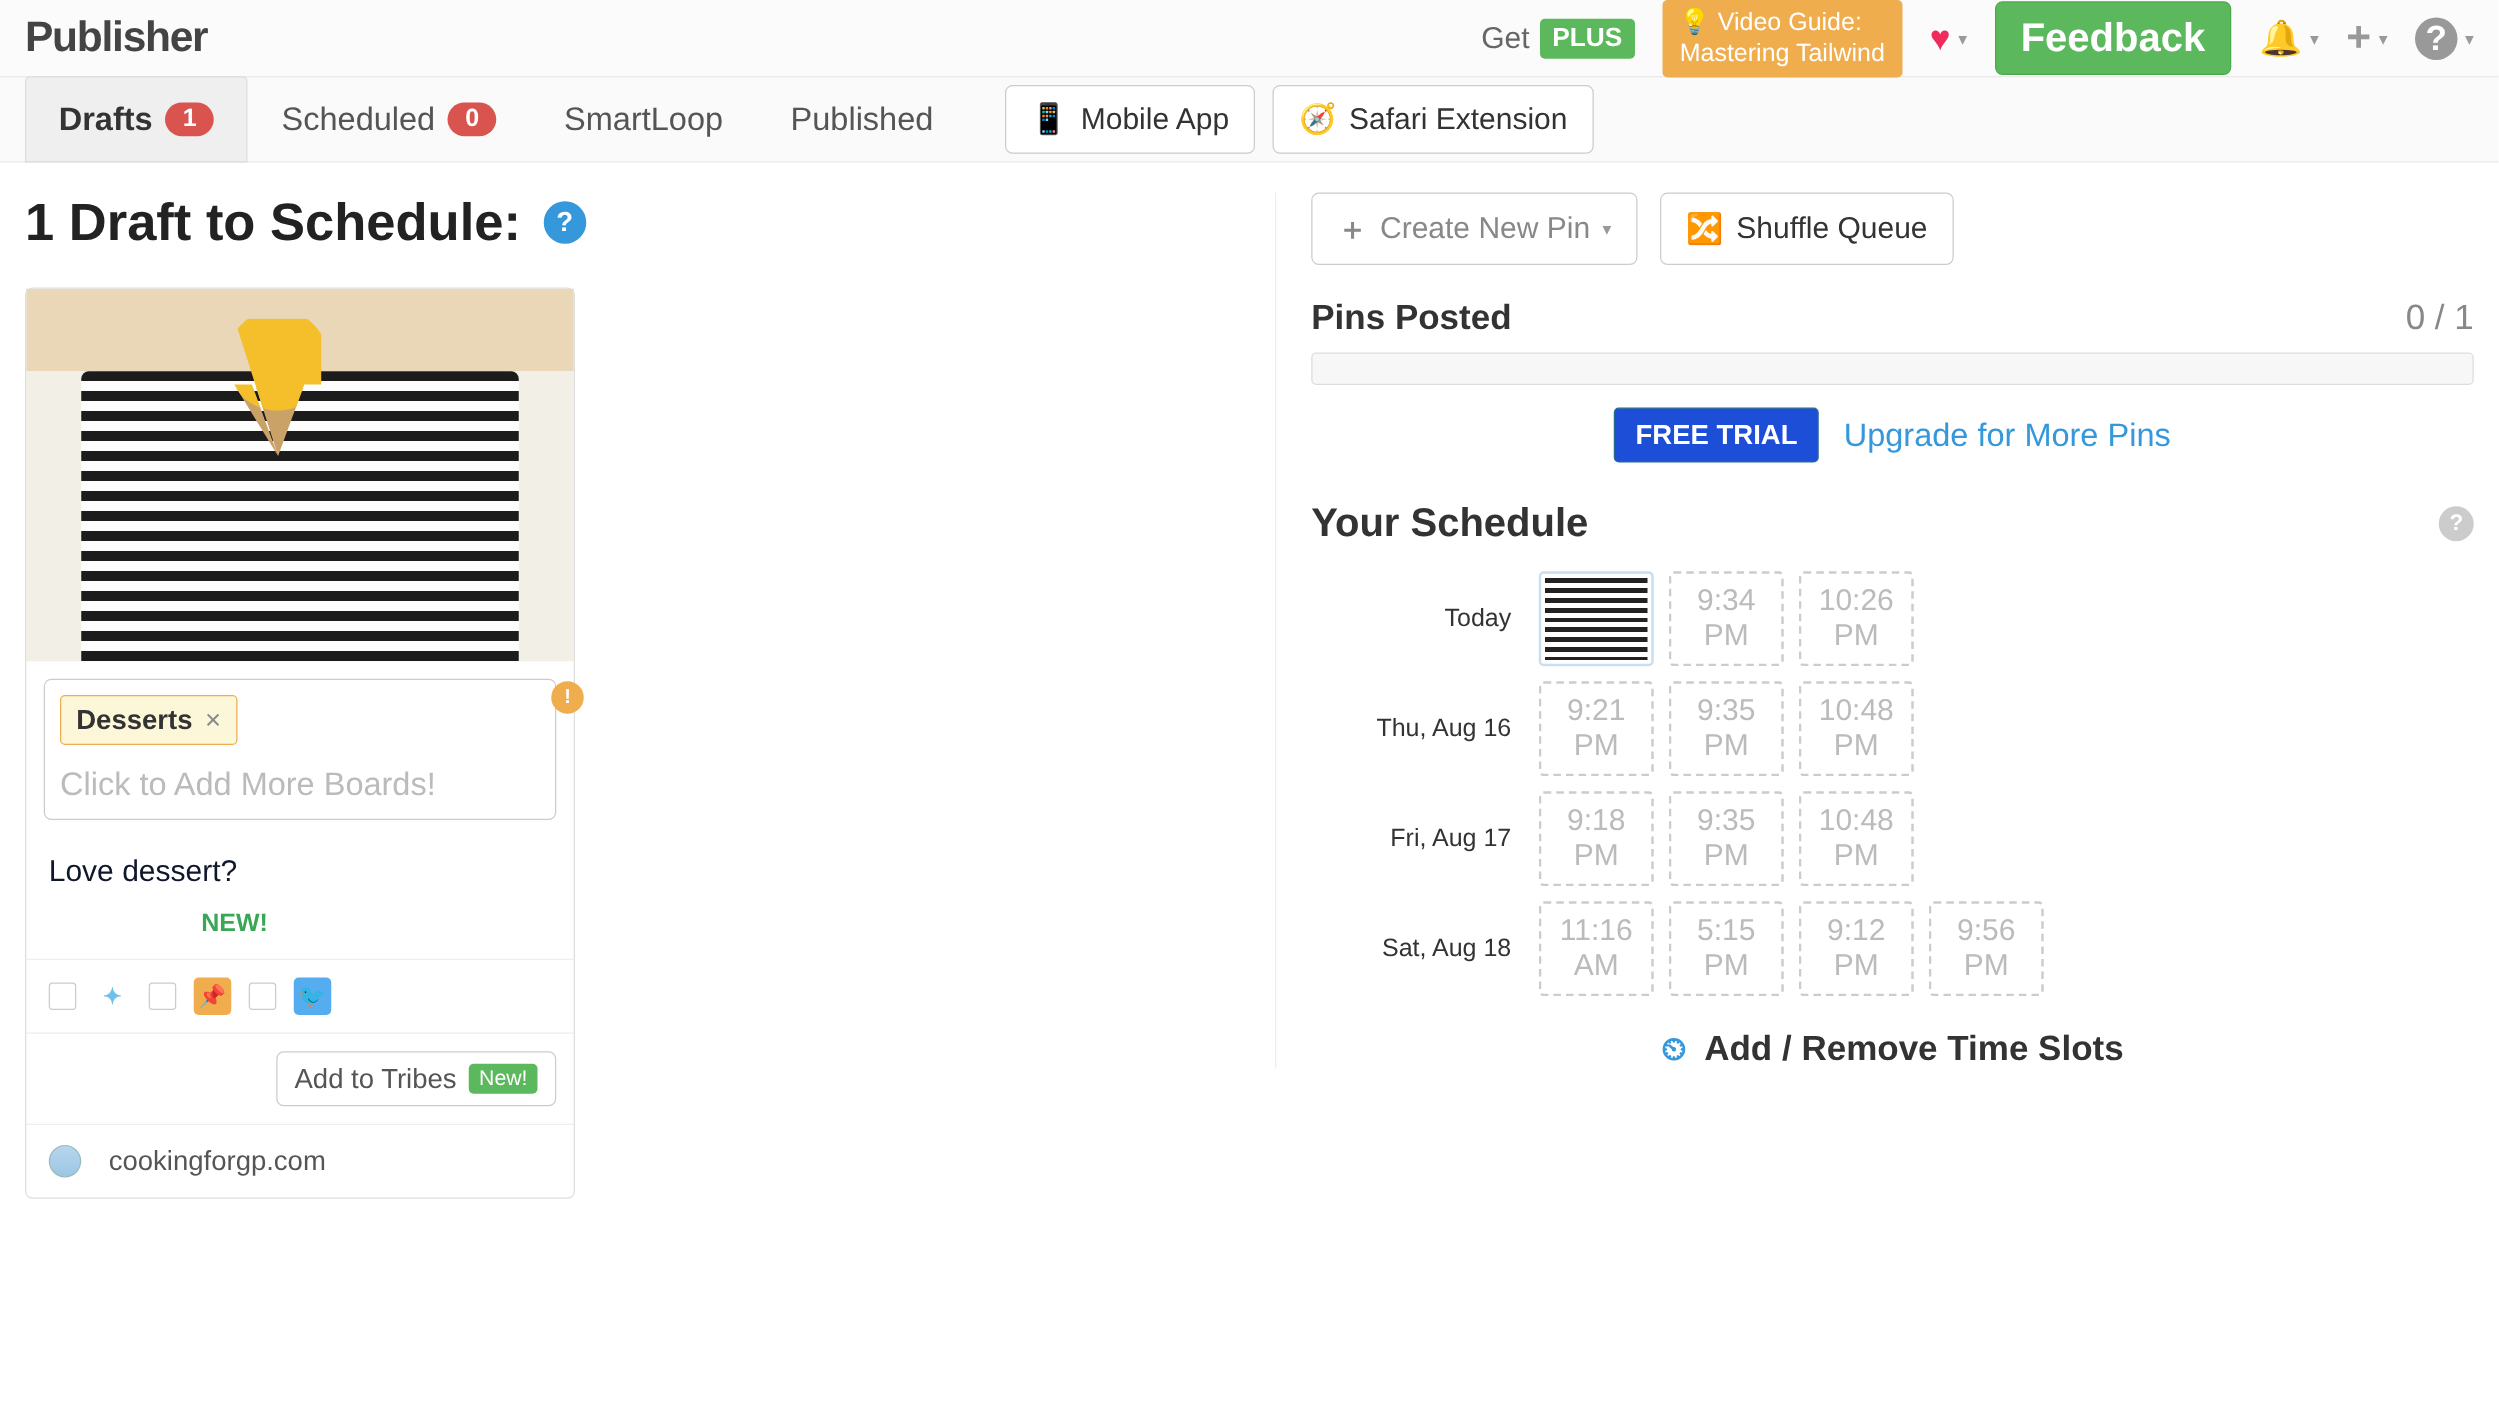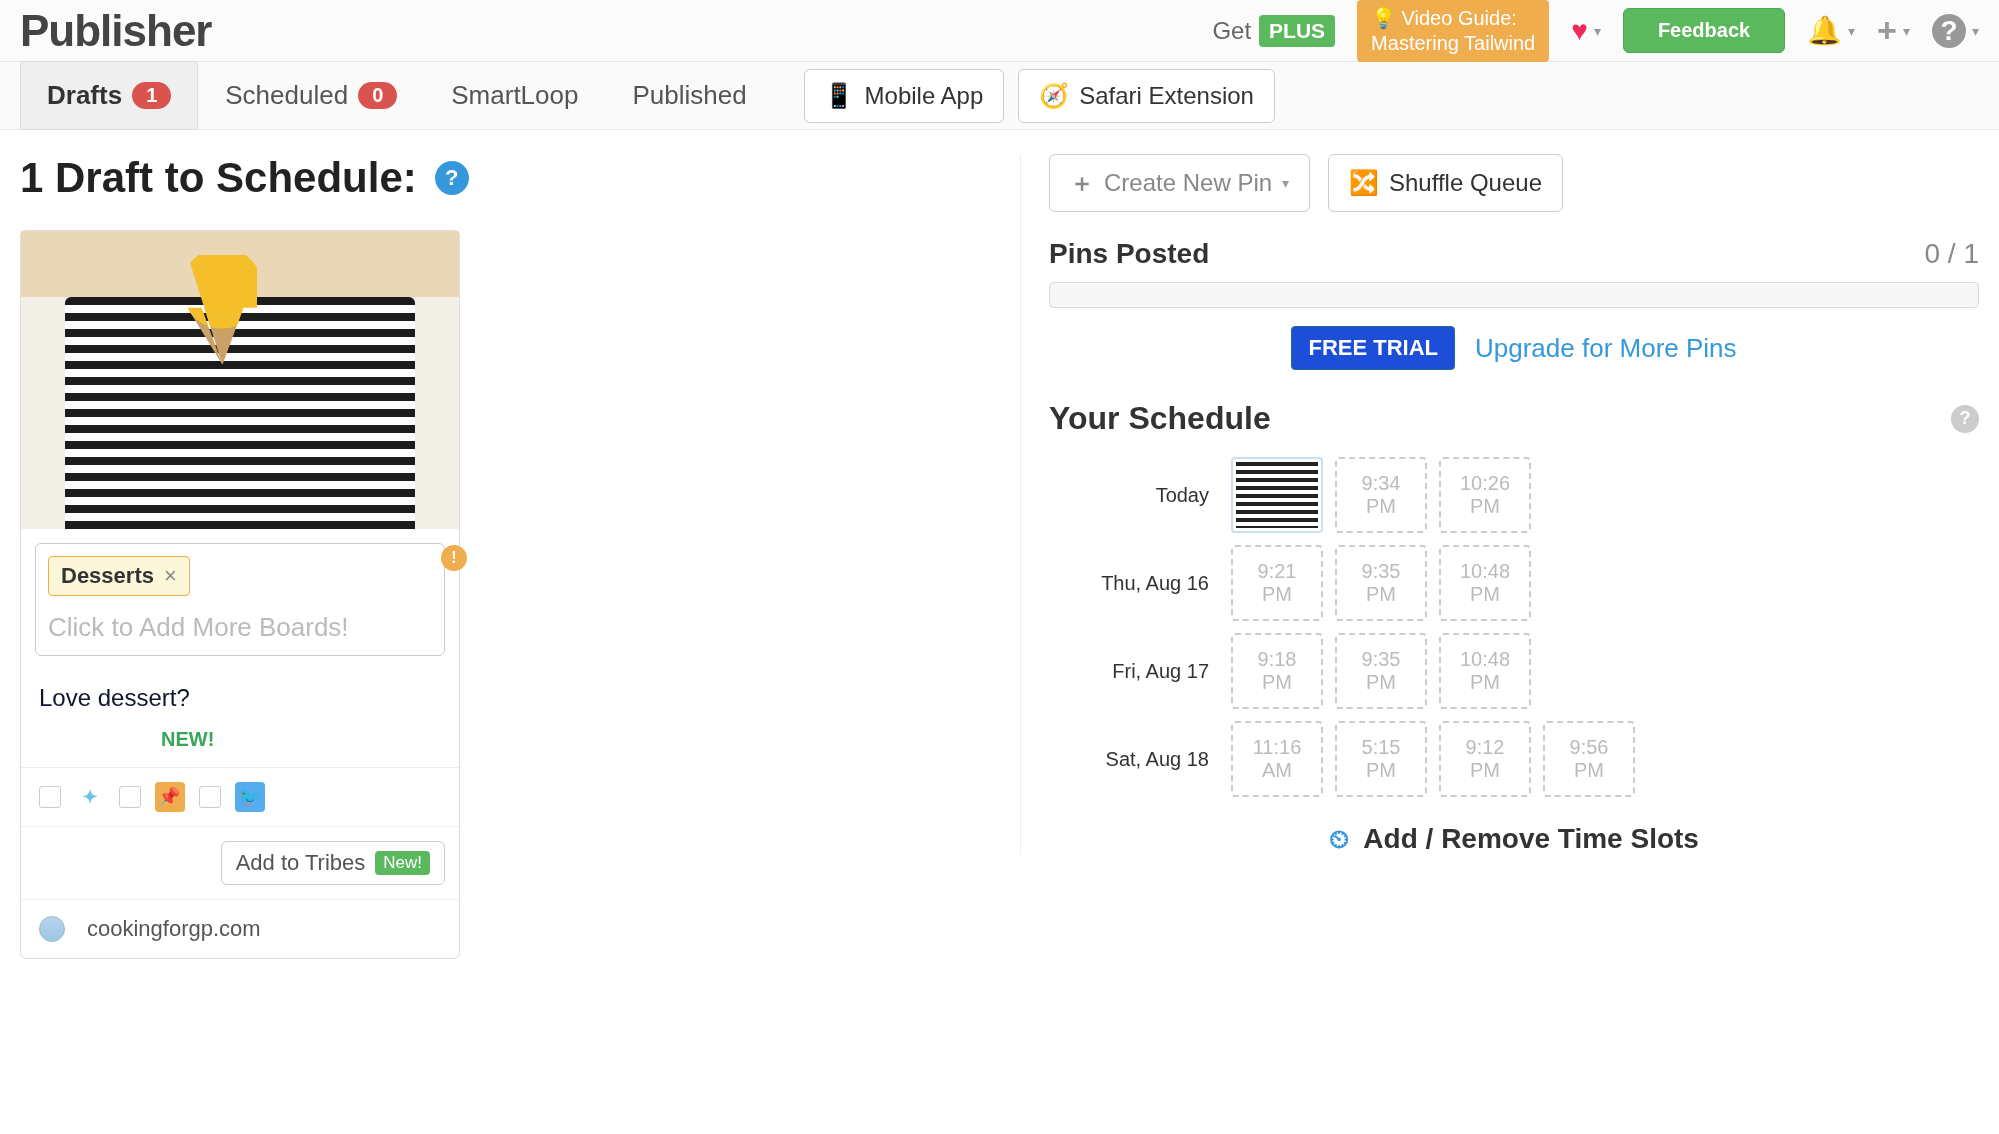--- a/index.html
+++ b/index.html
@@ -1,24 +1,24 @@
 <!DOCTYPE html>
 <html><head>
 <meta charset="utf-8">
 <style>
 *{box-sizing:border-box;margin:0;padding:0}
 body{font-family:"Helvetica Neue",Helvetica,Arial,sans-serif;background:#fff;color:#333;overflow-x:hidden;width:1999px}
 .topbar{height:62px;border-bottom:1px solid #e5e5e5;display:flex;align-items:center;padding:0 20px;justify-content:space-between;background:#fbfbfb}
-.brand{font-size:44px;font-weight:600;color:#444;letter-spacing:-1px}
+.brand{font-size:34px;font-weight:600;color:#444;letter-spacing:-1px}
 .top-actions{display:flex;align-items:center;gap:22px}
 .get-plus{display:flex;align-items:center;gap:8px;font-size:24px;color:#666}
 .plus-badge{background:#5cb85c;color:#fff;padding:4px 10px;border-radius:4px;font-weight:700;font-size:21px}
 .video-guide{background:#f0ad4e;color:#fff;padding:6px 14px;border-radius:4px;font-size:20px;line-height:1.25;cursor:pointer}
 .heart{font-size:28px;color:#ef2b5c}
-.feedback-btn{background:#5cb85c;color:#fff;padding:10px 34px;border-radius:6px;font-size:20px;font-weight:600;cursor:pointer;border:1px solid #4aa94a}
+.feedback-btn{background:#5cb85c;color:#fff;padding:10px 20px;border-radius:6px;font-size:32px;font-weight:600;cursor:pointer;border:1px solid #4aa94a}
 .icon-btn{font-size:28px;color:#999;cursor:pointer;display:flex;align-items:center;gap:6px}
 .caret{font-size:14px;color:#999}
 .subnav{display:flex;align-items:center;padding:0 20px;gap:0;border-bottom:1px solid #e9e9e9;background:#fafafa;height:68px}
 .tab{padding:18px 26px;font-size:26px;color:#555;cursor:pointer;display:flex;align-items:center;gap:10px;border:1px solid transparent}
 .tab.active{background:#efefef;color:#333;font-weight:600;border:1px solid #ddd;border-radius:4px 4px 0 0}
 .pill{background:#d9534f;color:#fff;border-radius:18px;padding:2px 14px;font-size:20px;font-weight:700}
 .sub-btns{display:flex;gap:14px;margin-left:30px}
 .btn{border:1px solid #ccc;border-radius:6px;padding:12px 20px;font-size:24px;color:#333;background:#fff;display:flex;align-items:center;gap:10px;cursor:pointer}
 .main{display:flex;padding:24px 20px;gap:40px;align-items:flex-start}
 .left{flex:0 0 960px}
@@ -50,21 +50,21 @@
 .r-actions{display:flex;gap:18px;margin-bottom:26px}
 .pins-posted{display:flex;justify-content:space-between;align-items:center;font-size:28px;font-weight:700;margin-bottom:12px}
 .progress{height:26px;border:1px solid #ddd;border-radius:4px;background:#f7f7f7;margin-bottom:18px}
 .upgrade-row{display:flex;gap:20px;align-items:center;justify-content:center;margin-bottom:30px}
 .free-trial{background:#1d4ed8;color:#fff;padding:8px 16px;border-radius:4px;font-weight:800;font-size:22px;border:1px solid #276b90}
 .upgrade-link{color:#3598db;font-size:26px}
 .sched-title{font-size:32px;font-weight:800;text-align:center;display:flex;align-items:center;justify-content:space-between;gap:12px;margin-bottom:20px}
 .qmark-sm{width:28px;height:28px;border-radius:50%;background:#ccc;color:#fff;display:inline-flex;align-items:center;justify-content:center;font-size:18px;font-weight:700}
 .sched-row{display:flex;align-items:center;gap:12px;margin-bottom:12px}
 .day-label{width:170px;text-align:right;font-size:20px;color:#333;padding-right:10px}
-.slot{width:92px;height:76px;border:2px dashed #ccc;border-radius:4px;display:flex;flex-direction:column;align-items:center;justify-content:center;color:#bbb;font-size:20px}
+.slot{width:92px;height:76px;border:2px dashed #ccc;border-radius:4px;display:flex;flex-direction:column;align-items:center;justify-content:center;color:#bbb;font-size:24px}
 .slot.thumb{border:2px solid #c7dff0;padding:3px}
 .thumb-inner{width:100%;height:100%;background:repeating-linear-gradient(180deg,#222 0 4px,#fff 4px 8px)}
 .add-slots{display:flex;align-items:center;justify-content:center;gap:14px;font-size:28px;font-weight:700;color:#333;padding-top:14px}
 .clock{color:#3598db;font-size:26px}
 
 .ph{position:absolute;inset:0;background:linear-gradient(180deg,#e9d7b8 0 22%,#f2efe7 22% 100%)}
 .stripes{position:absolute;top:22%;left:10%;right:10%;bottom:0;background:repeating-linear-gradient(180deg,#1c1c1c 0 8px,#fdfdfd 8px 16px);border-radius:6px 6px 0 0}
 .cone{position:absolute;left:38%;top:8%;width:70px;height:110px;background:radial-gradient(circle at 50% 30%,#f4bf2a 0 40px,transparent 41px),linear-gradient(180deg,transparent 0 55px,#caa268 55px 100%);clip-path:polygon(50% 100%,20% 48%,80% 48%,50% 100%,0 0,100% 0,100% 48%,0 48%)}
 </style>
 </head>

